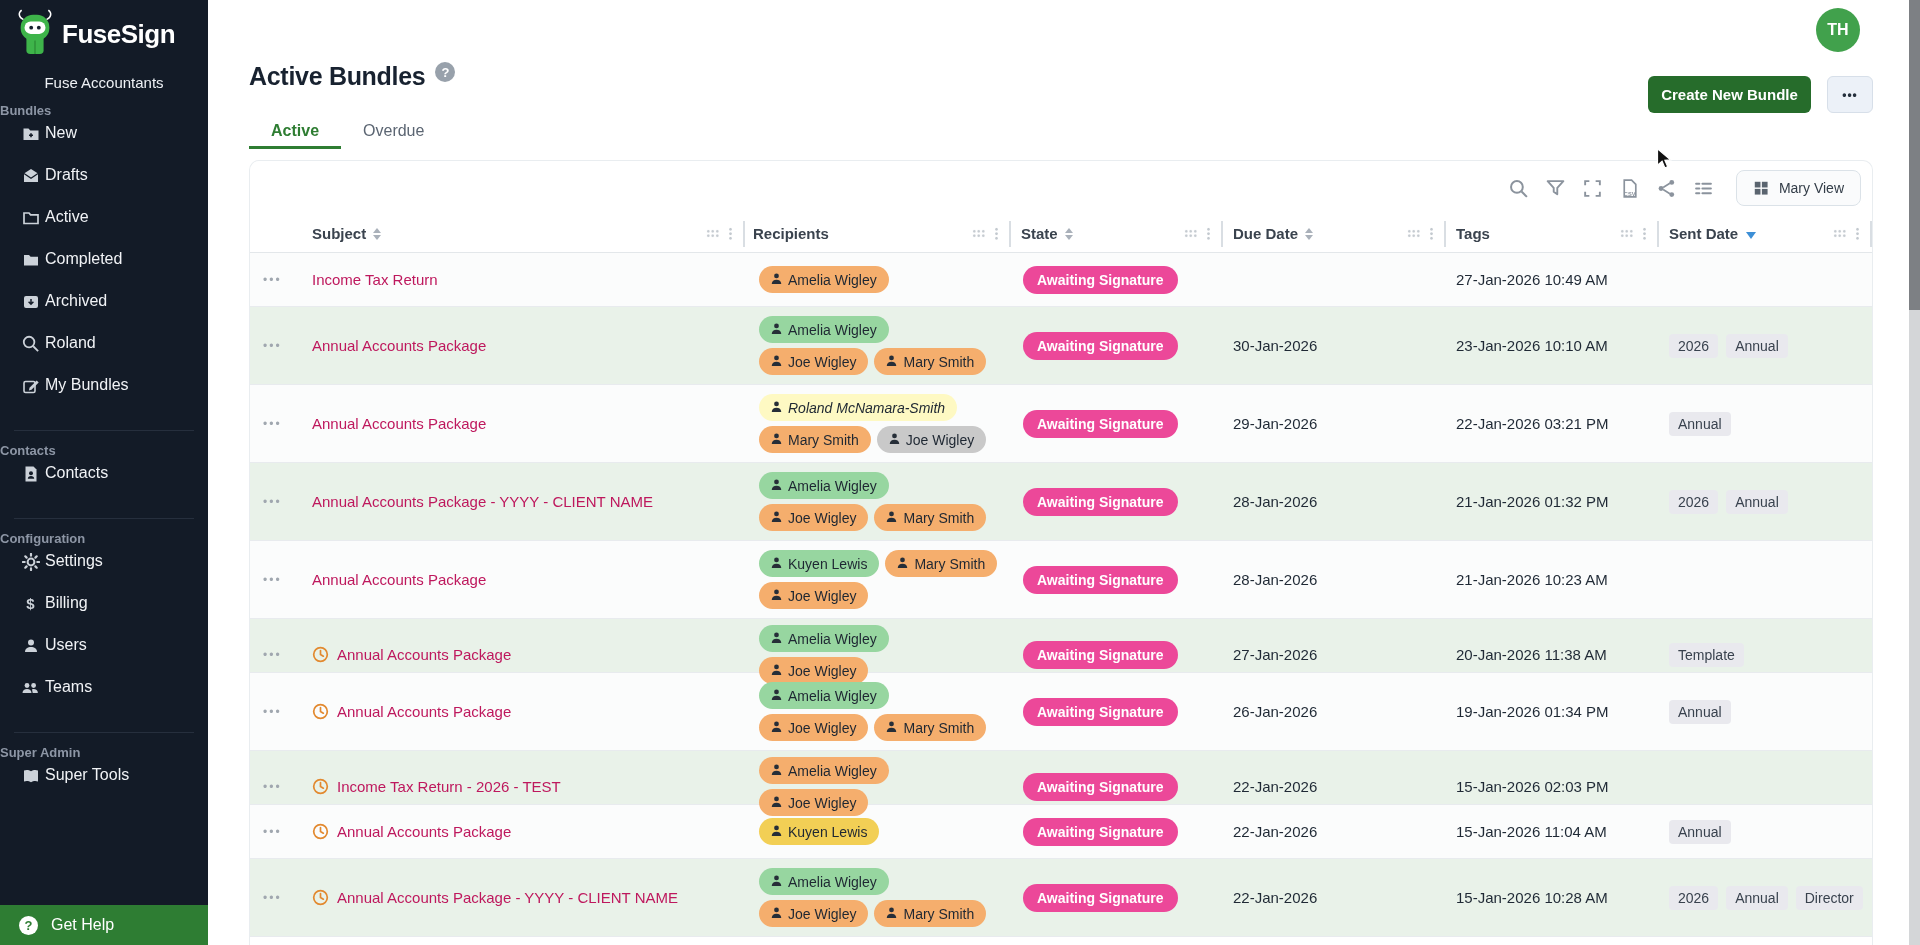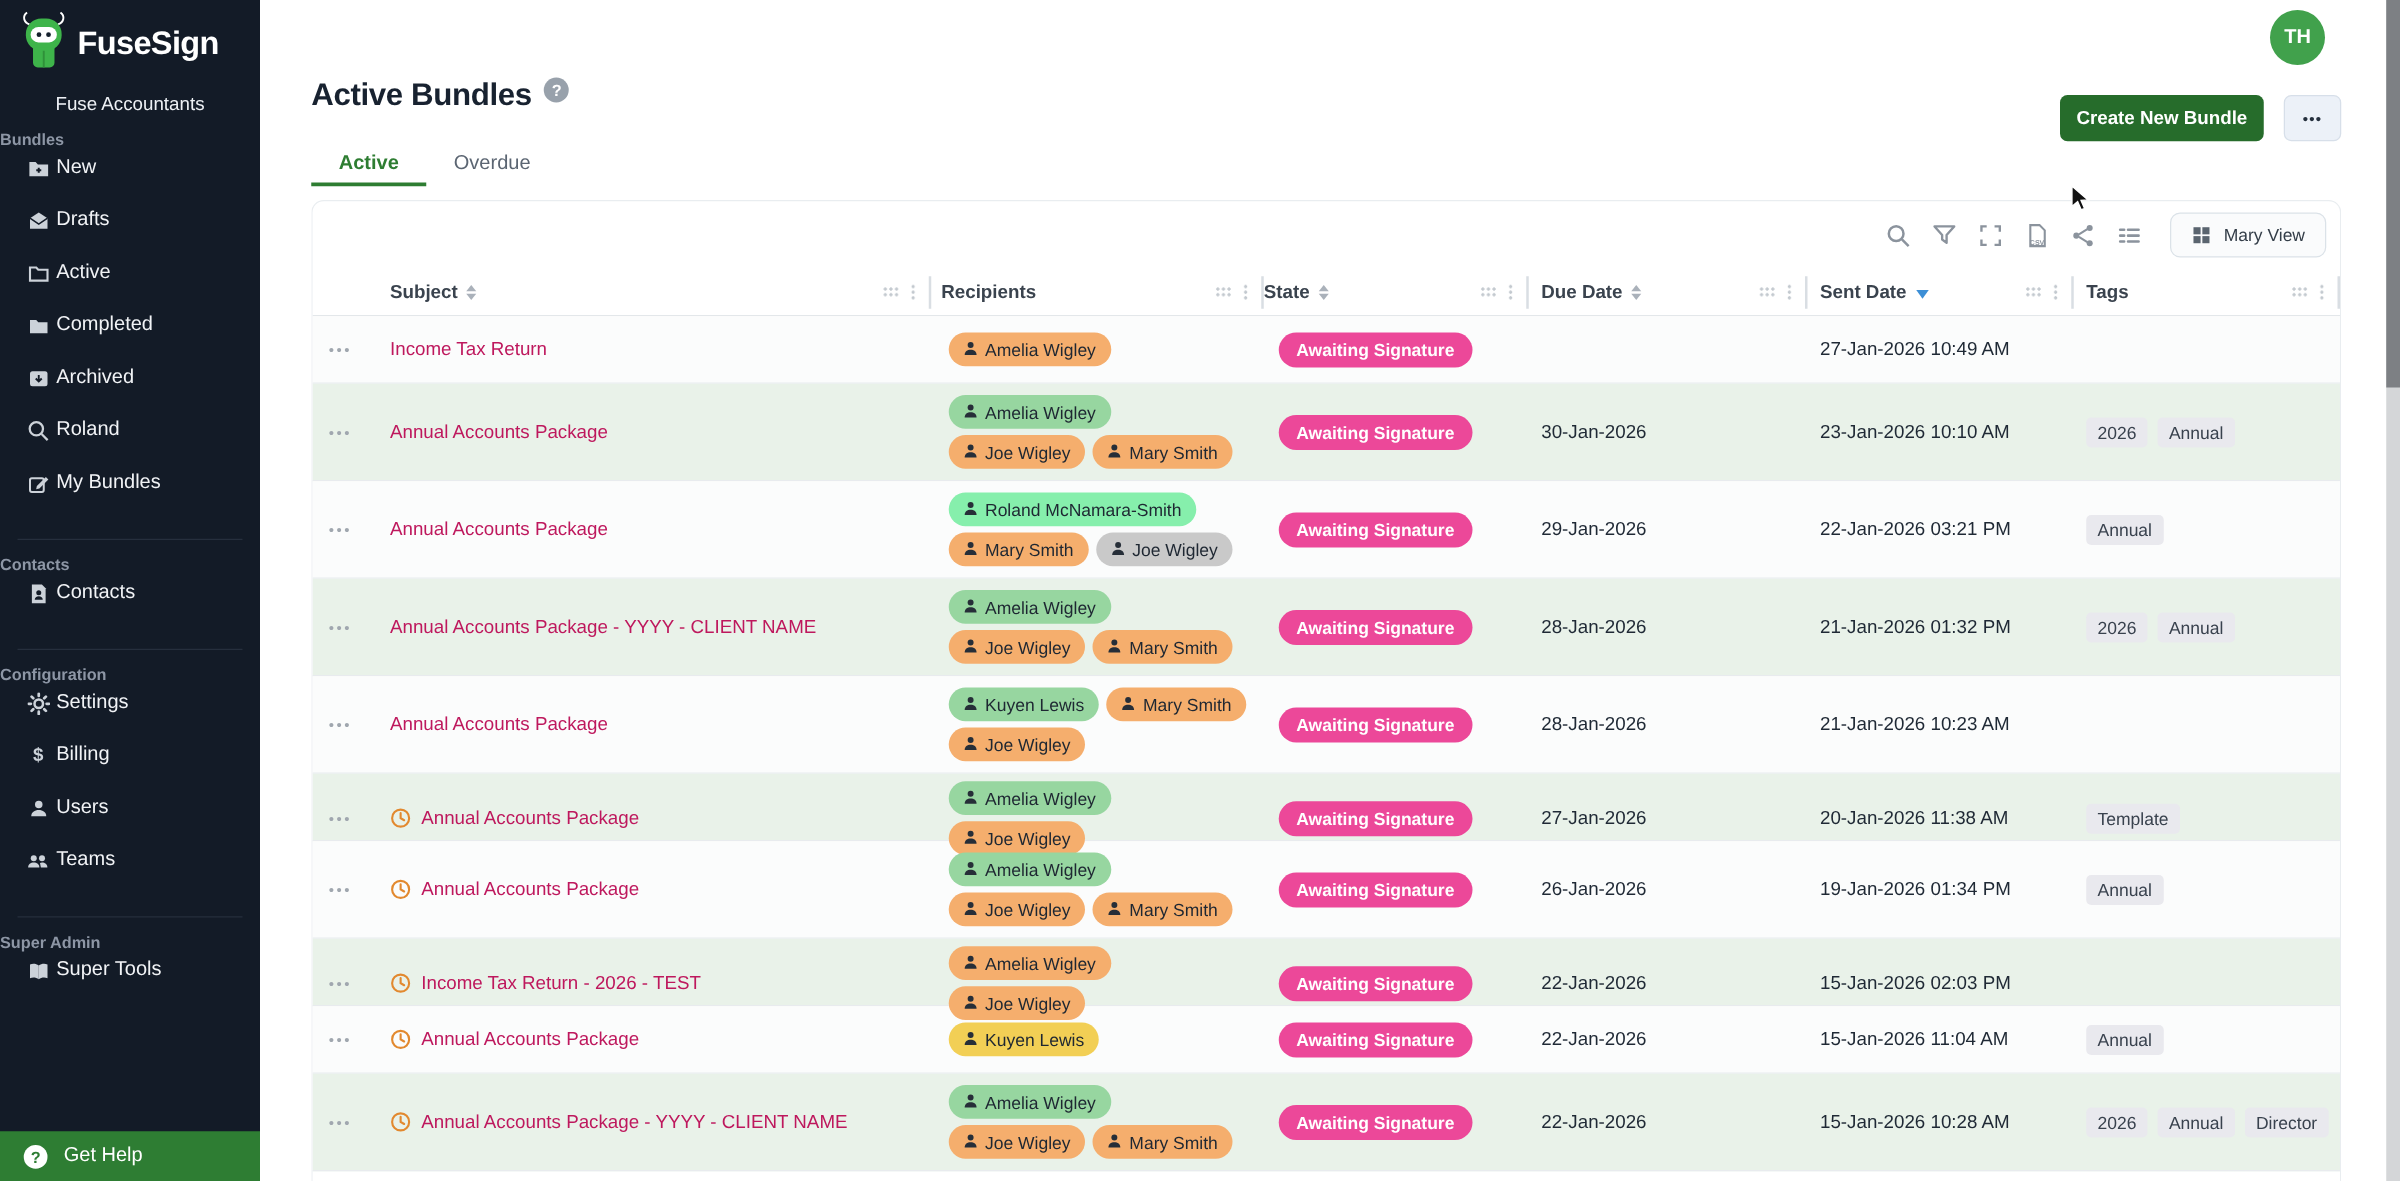--- a/index.html
+++ b/index.html
@@ -308,21 +308,21 @@
             <span class="th-pad" style="padding-left: 8px;">
               <span>Recipients</span>
             </span>
             <span class="handles">
               <span class="hdots"></span>
               <span class="vdots"></span>
             </span>
             <span class="th-sep"></span>
           </div>
           <div class="th">
-            <span class="th-pad" style="">
+            <span class="th-pad" style="padding-left: 10px;">
               <span>State</span>
               <span class="sort">
                 <span class="tri-up"></span>
                 <span class="tri-down"></span>
               </span>
             </span>
             <span class="handles">
               <span class="hdots"></span>
               <span class="vdots"></span>
             </span>
@@ -337,32 +337,32 @@
               </span>
             </span>
             <span class="handles">
               <span class="hdots"></span>
               <span class="vdots"></span>
             </span>
             <span class="th-sep"></span>
           </div>
           <div class="th">
             <span class="th-pad" style="padding-left: 10px;">
-              <span>Sent Date</span>
-              <span class="tri-desc"></span>
+              <span>Tags</span>
             </span>
             <span class="handles">
               <span class="hdots"></span>
               <span class="vdots"></span>
             </span>
             <span class="th-sep"></span>
           </div>
           <div class="th">
             <span class="th-pad" style="padding-left: 10px;">
-              <span>Tags</span>
+              <span>Sent Date</span>
+              <span class="tri-desc"></span>
             </span>
             <span class="handles">
               <span class="hdots"></span>
               <span class="vdots"></span>
             </span>
             <span class="th-sep"></span>
           </div>
         </div>
       <div id="tbody">
           <div class="tr" style="height: 54px;">
@@ -423,21 +423,21 @@
               <span class="tag">2026</span>
               <span class="tag">Annual</span>
             </div>
           </div>
           <div class="tr" style="height: 78px;">
             <div class="td td-menu">•••</div>
             <div class="td td-subject">
               <span>Annual Accounts Package</span>
             </div>
             <div class="td td-recipients">
-              <span class="chip" style="background: #86efac;">
+              <span class="chip" style="background: #fef9c3; font-style: italic;">
                 <span><svg width="11" height="12" viewBox="0 0 12 13">
                     <circle cx="6" cy="3.2" r="2.6" fill="#262e38"></circle>
                     <path d="M0.8 12c0-3 2.3-4.6 5.2-4.6s5.2 1.6 5.2 4.6z" fill="#262e38"></path>
                   </svg></span>
                 <span>Roland McNamara-Smith</span>
               </span>
               <span class="chip" style="background: rgb(245, 174, 109);">
                 <span><svg width="11" height="12" viewBox="0 0 12 13">
                     <circle cx="6" cy="3.2" r="2.6" fill="#262e38"></circle>
                     <path d="M0.8 12c0-3 2.3-4.6 5.2-4.6s5.2 1.6 5.2 4.6z" fill="#262e38"></path>

